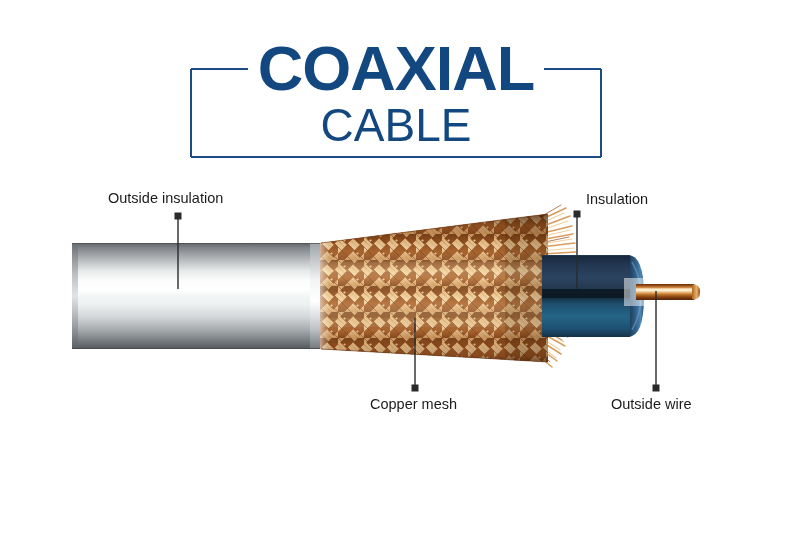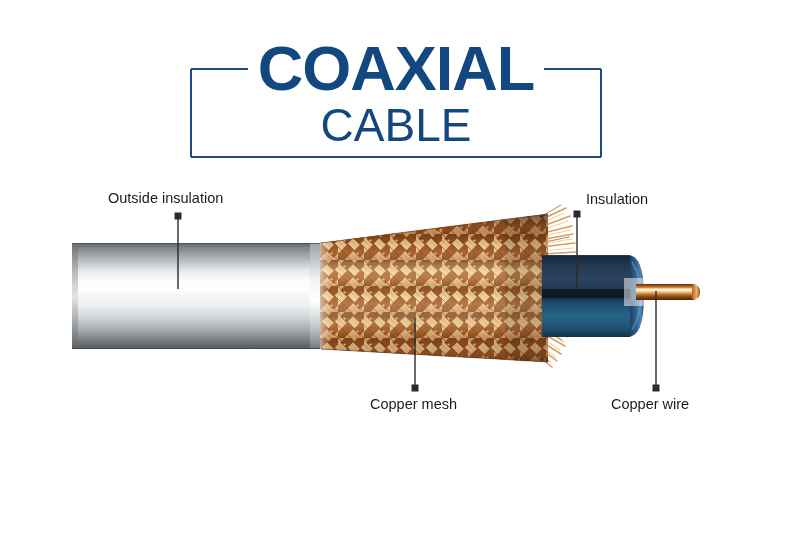--- a/index.html
+++ b/index.html
@@ -384,15 +384,15 @@
       <g>
         <line x1="656" y1="291" x2="656" y2="387" stroke-width="1.4"></line>
         <rect x="653" y="385" width="6" height="6"></rect>
       </g>
     </g>
   </svg>
 
   <div class="label" id="label-outside-insulation">Outside insulation</div>
   <div class="label" id="label-insulation">Insulation</div>
   <div class="label" id="label-copper-mesh">Copper mesh</div>
-  <div class="label" id="label-copper-wire">Copper wire</div>
+  <div class="label" id="label-copper-wire">Outside wire</div>
 
 </div>
 
 </body></html>

